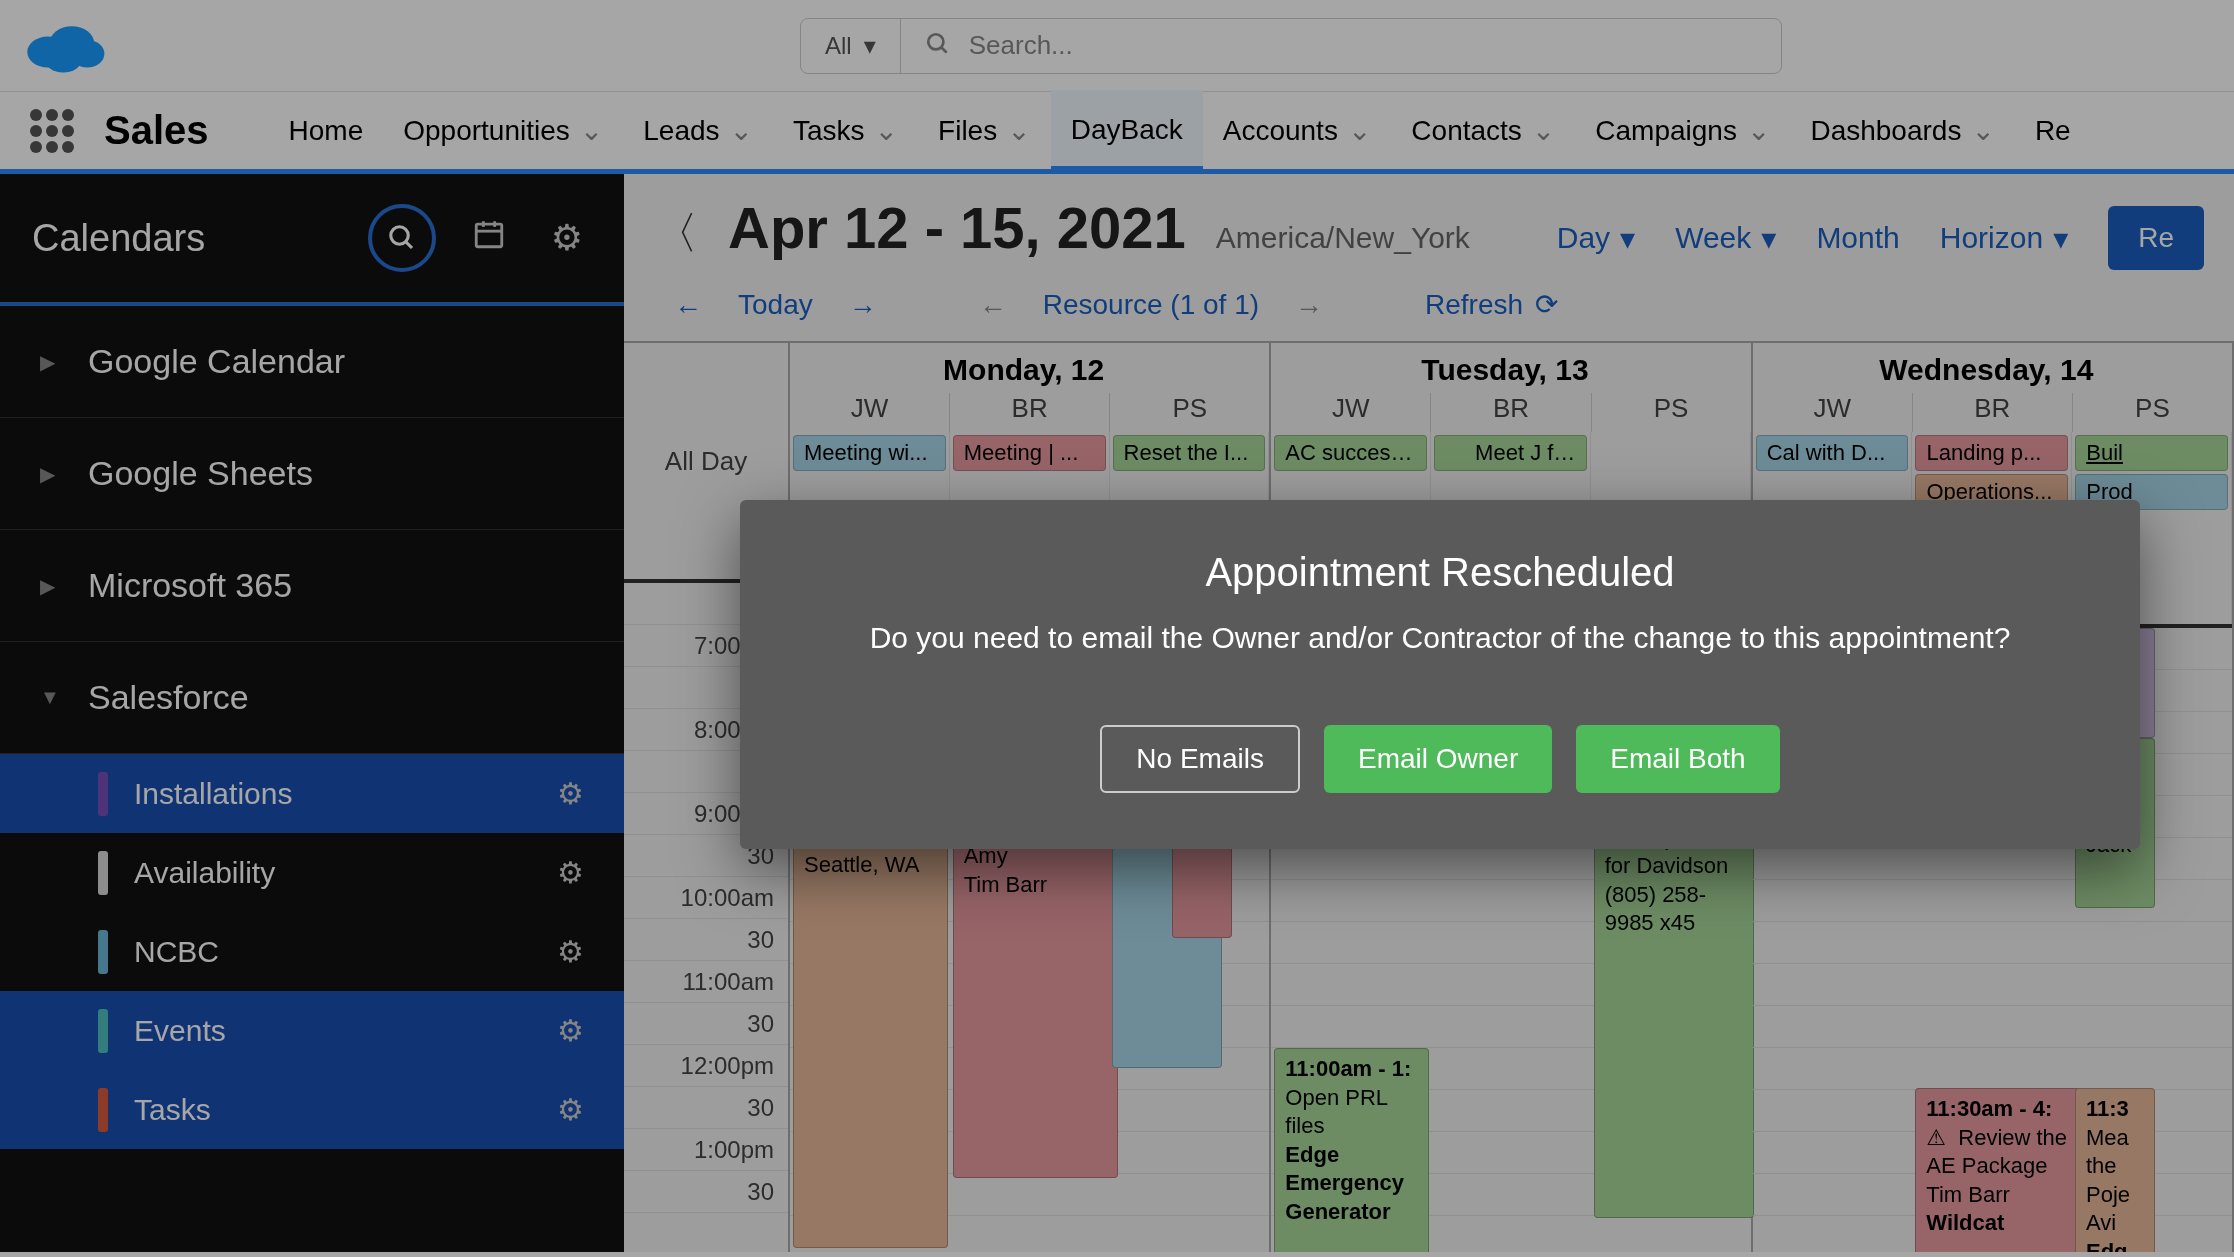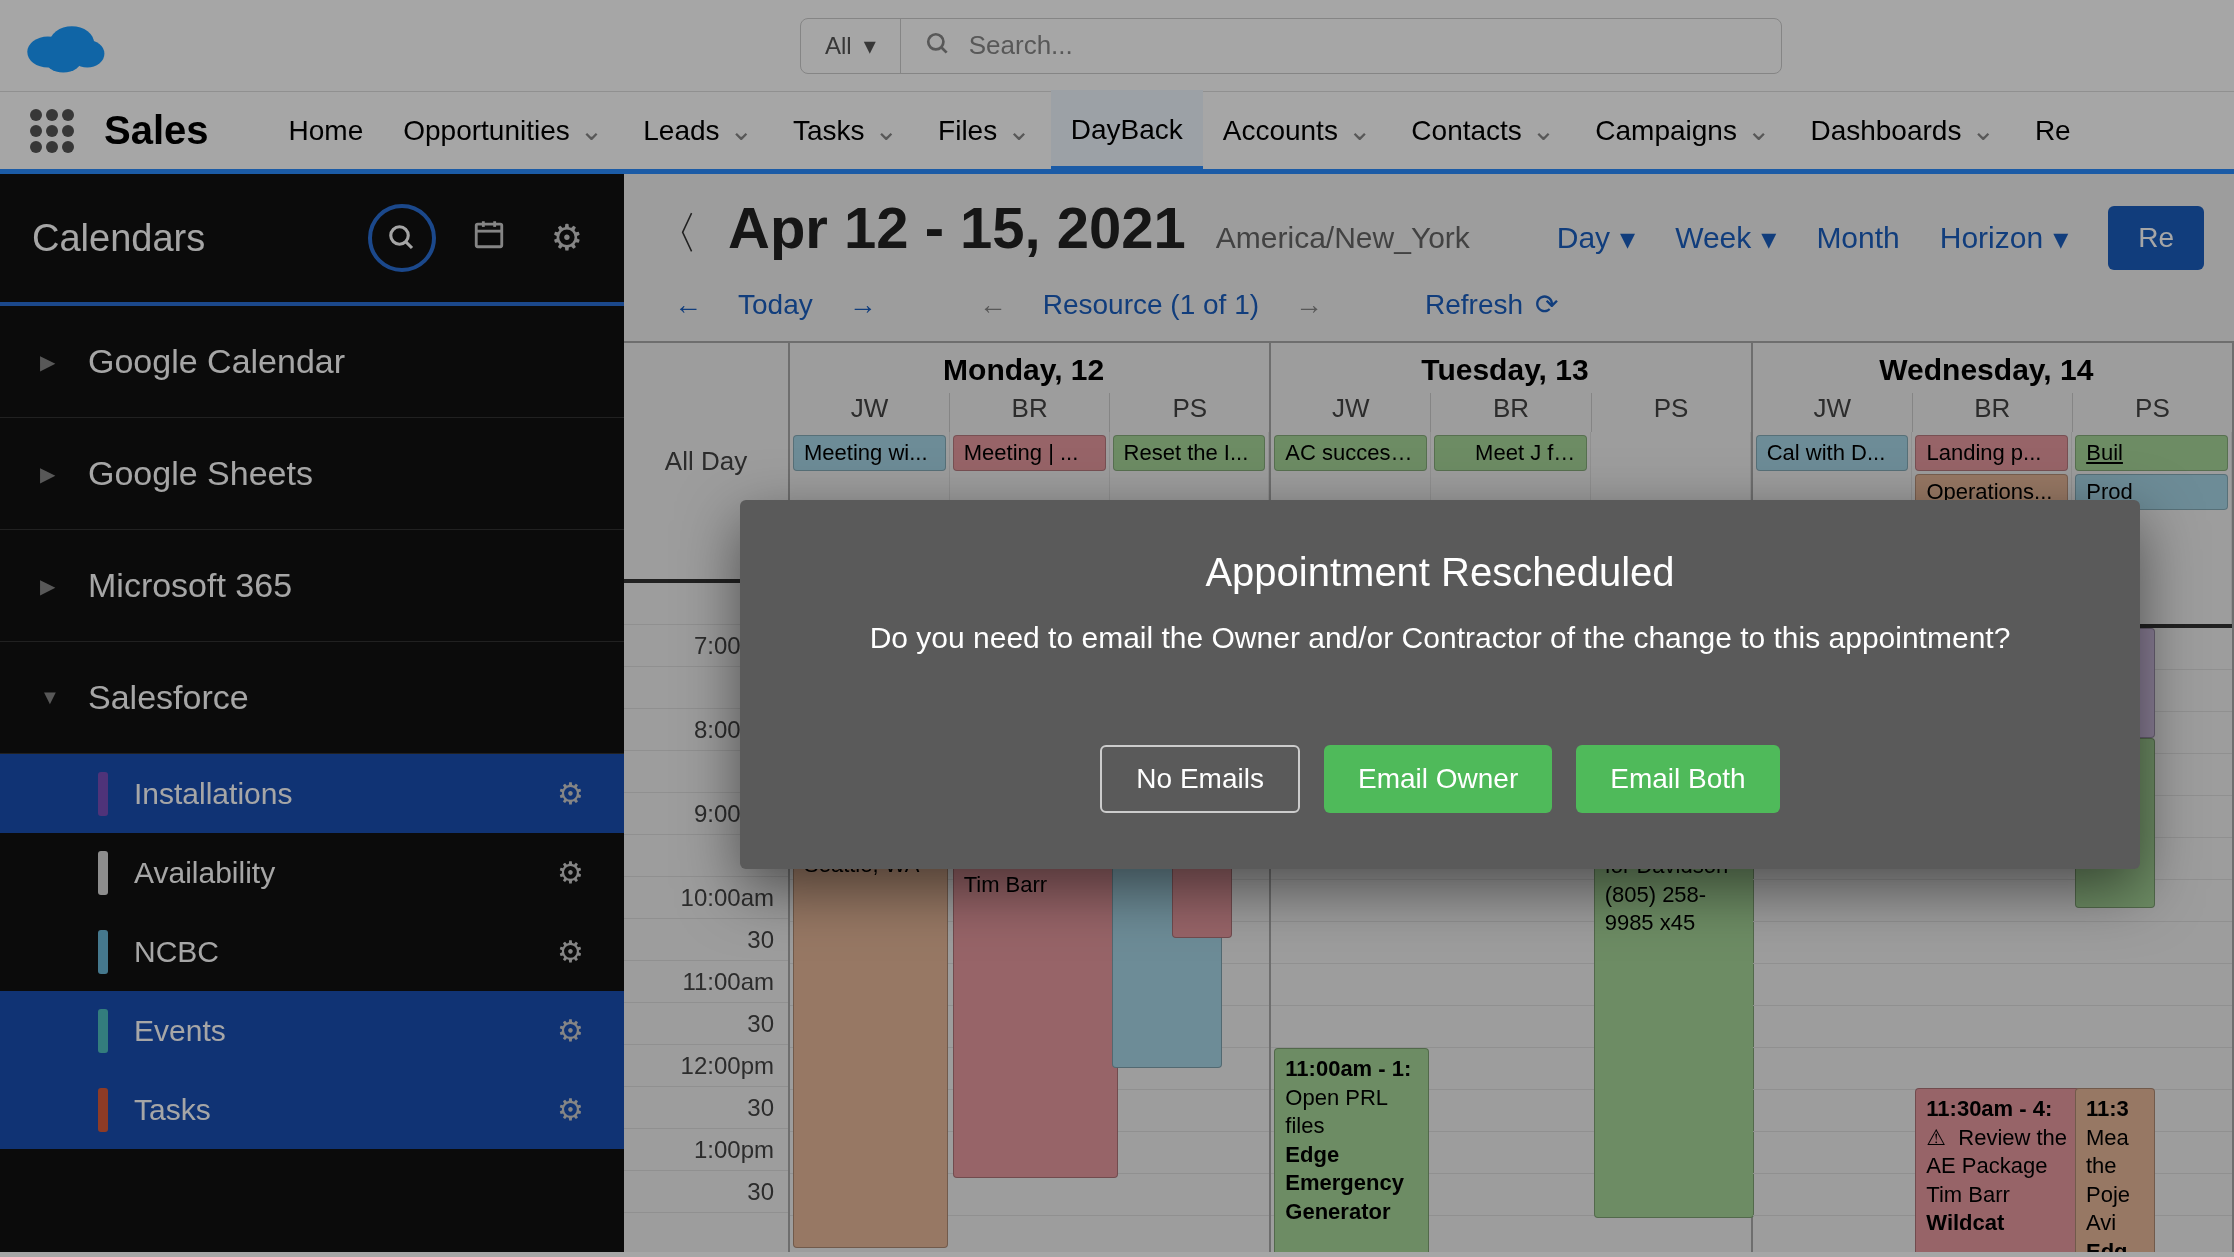--- a/index.html
+++ b/index.html
@@ -72,21 +72,21 @@
 .alldayarea { height: 196px; border-bottom: 4px solid #333; }
 .slots { position: relative; }
 .slotrow { height: 42px; border-bottom: 1px solid #ddd; }
 
 .block { position: absolute; font-size: 22px; padding: 6px 10px; border: 1px solid rgba(0,0,0,.25); border-radius: 4px; overflow: hidden; cursor: pointer; line-height: 1.3; }
 
 
 .dim { position: absolute; inset: 0; background: rgba(0,0,0,.35); }
 .modal { position: absolute; left: 740px; top: 500px; width: 1400px; background: #5a5a5a; color: #fff; border-radius: 6px; padding: 50px 60px 56px 60px; box-shadow: 0 20px 60px rgba(0,0,0,.5); }
 .modal h2 { text-align: center; font-size: 40px; font-weight: 400; margin-bottom: 26px; }
-.modal p { text-align: center; font-size: 30px; margin-bottom: 90px; }
+.modal p { text-align: center; font-size: 30px; margin-bottom: 70px; }
 .btnrow { display: flex; justify-content: center; gap: 24px; }
 .btn { font-size: 28px; padding: 16px 34px; border-radius: 6px; border: 0; cursor: pointer; }
 .btn.outline { background: transparent; border: 2px solid #ccc; color: #fff; }
 .btn.green { background: #4fba5a; color: #fff; }
 </style>
 </head>
 <body>
 
 <div class="topbar">
   <div class="logo">

